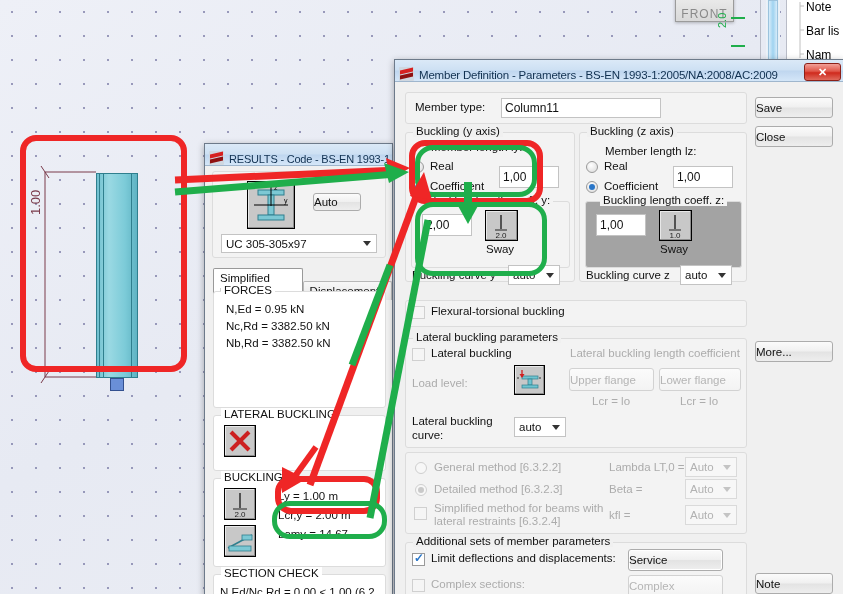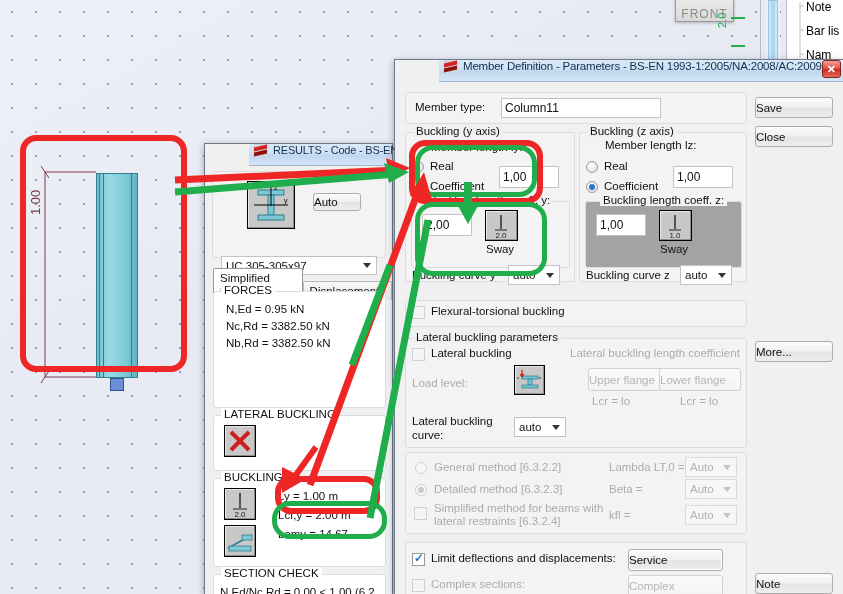--- a/index.html
+++ b/index.html
@@ -30,25 +30,24 @@
   .win {
     position: absolute;
     background: #f0f0f0;
     border: 1px solid #6d7a8a;
     box-shadow: 0 2px 7px rgba(0,0,0,.32);
   }
   .titlebar {
     height: 21px;
     background: linear-gradient(to bottom,#dbe9f7 0%, #cde0f3 48%, #bfd6ef 52%, #d4e6f8 100%);
     border-bottom: 1px solid #9fb6cd;
-    display: flex; align-items: flex-start;
+    display: flex; align-items: flex-end;
     padding: 0 2px 0 4px;
     font-size: 11.5px; color: #103050;
     white-space: nowrap;
-    margin-left: 44px;
   }
   .title-text { margin-left: 5px; letter-spacing: -0.2px; }
   .app-icon {
     width: 15px; height: 14px; flex: 0 0 15px;
     position: relative; background: #cfd7e0; border-radius: 1px;
   }
   .app-icon:before {
     content:""; position:absolute; left:1px; top:2px; width:13px; height:4px;
     background:#d62020; transform: skewY(-12deg);
   }
@@ -229,21 +228,21 @@
           <rect x="10" y="33" width="26" height="5" fill="#7cc8d4" stroke="#2f7f8e"></rect>
           <line x1="23" y1="4" x2="23" y2="24" stroke="#000"></line>
           <line x1="6" y1="23" x2="40" y2="23" stroke="#000"></line>
           <text x="26" y="8" font-size="7" fill="#000">z</text>
           <text x="36" y="21" font-size="7" fill="#000">y</text>
         </svg>
       </div>
       <div class="btn" style="left:100px;top:21px;width:48px;height:18px;">
         <span>Auto</span>
       </div>
-      <div class="combo" style="left:8px;top:62px;width:156px;height:19px;margin-top:22px;">
+      <div class="combo" style="left:8px;top:62px;width:156px;height:19px;">
         <span>UC 305-305x97</span>
         <span class="arrow"></span>
       </div>
     </div>
 
     <div class="tabstrip" style="left:8px;top:124px;">
       <div class="tab active">
         <span>Simplified results</span>
       </div>
       <div class="tab">
@@ -339,21 +338,21 @@
 
       <div class="lbl" style="left:6px;top:136px;">Buckling curve y</div>
       <div class="combo" style="left:102px;top:132px;width:52px;height:20px;">
         <span>auto</span>
         <span class="arrow"></span>
       </div>
     </div>
 
     <div class="group" style="left:184px;top:72px;width:166px;height:148px;">
       <div class="group-label">Buckling (z axis)</div>
-      <div class="lbl" style="left:25px;top:6px;">Member length lz:</div>
+      <div class="lbl" style="left:25px;top:12px;">Member length lz:</div>
       <div class="radio" style="left:6px;top:28px;"></div>
       <div class="lbl" style="left:24px;top:27px;">Real</div>
       <div class="radio on" style="left:6px;top:48px;"></div>
       <div class="lbl" style="left:24px;top:47px;">Coefficient</div>
       <div class="tf" style="left:93px;top:33px;width:60px;height:22px;">
         <span>1,00</span>
       </div>
 
       <div class="group" style="left:5px;top:68px;width:155px;height:65px;background:#a3a3a3;">
         <div class="group-label" style="background:#f3f3f3;left:14px;">Buckling length coeff. z:</div>
@@ -393,21 +392,21 @@
         <svg width="29" height="28" viewBox="0 0 29 28">
           <rect x="7" y="10" width="16" height="3" fill="#6fc4d0" stroke="#2f7f8e" stroke-width="0.7"></rect>
           <rect x="13" y="13" width="4" height="6" fill="#6fc4d0" stroke="#2f7f8e" stroke-width="0.7"></rect>
           <rect x="7" y="19" width="16" height="3" fill="#6fc4d0" stroke="#2f7f8e" stroke-width="0.7"></rect>
           <line x1="7" y1="4" x2="7" y2="11" stroke="#d02020" stroke-width="1.3"></line>
           <path d="M4.5 8 L7 12 L9.5 8 Z" fill="#d02020"></path>
           <line x1="2" y1="12" x2="5" y2="12" stroke="#333" stroke-width="1" stroke-dasharray="2 2"></line>
           <line x1="24" y1="12" x2="28" y2="12" stroke="#333" stroke-width="1" stroke-dasharray="2 2"></line>
         </svg>
       </div>
-      <div class="btn dim" style="left:182px;top:29px;width:85px;height:23px;">
+      <div class="btn dim" style="left:163px;top:29px;width:85px;height:23px;">
         <span>Upper flange</span>
       </div>
       <div class="btn dim" style="left:253px;top:29px;width:82px;height:23px;">
         <span>Lower flange</span>
       </div>
       <div class="lbl dim" style="left:186px;top:56px;">Lcr =  lo</div>
       <div class="lbl dim" style="left:274px;top:56px;">Lcr =  lo</div>
 
       <div class="lbl" style="left:6px;top:76px;">Lateral buckling</div>
       <div class="lbl" style="left:6px;top:90px;">curve:</div>
@@ -437,20 +436,21 @@
         <span class="arrow"></span>
       </div>
       <div class="lbl dim" style="left:203px;top:56px;">kfl =</div>
       <div class="combo dim" style="left:279px;top:52px;width:52px;height:20px;">
         <span>Auto</span>
         <span class="arrow"></span>
       </div>
     </div>
 
     <div class="group" style="left:10px;top:482px;width:340px;height:60px;">
+      <div class="group-label">Additional sets of member parameters</div>
       <div class="cb on" style="left:6px;top:10px;"></div>
       <div class="lbl" style="left:25px;top:9px;">Limit deflections and displacements:</div>
       <div class="btn" style="left:222px;top:6px;width:95px;height:22px;box-shadow:inset 0 0 0 1px #fff;">
         <span>Service</span>
       </div>
       <div class="cb dim" style="left:6px;top:36px;"></div>
       <div class="lbl dim" style="left:25px;top:35px;">Complex sections:</div>
       <div class="btn dim" style="left:222px;top:32px;width:95px;height:22px;">
         <span>Complex</span>
       </div>

